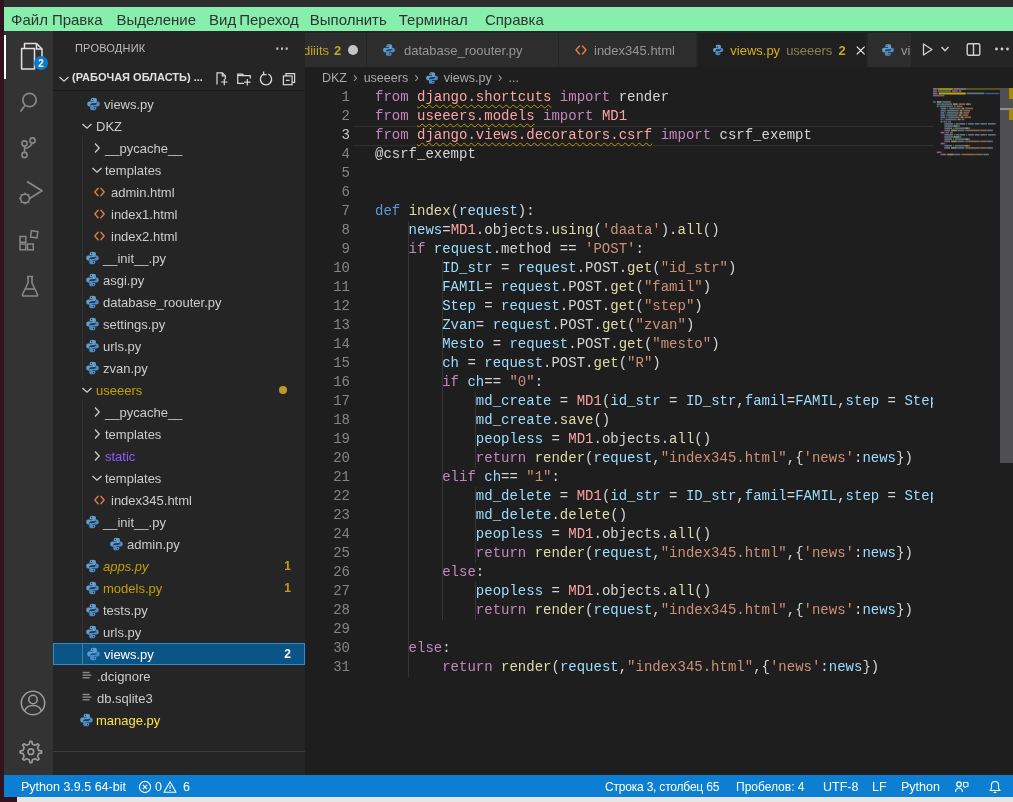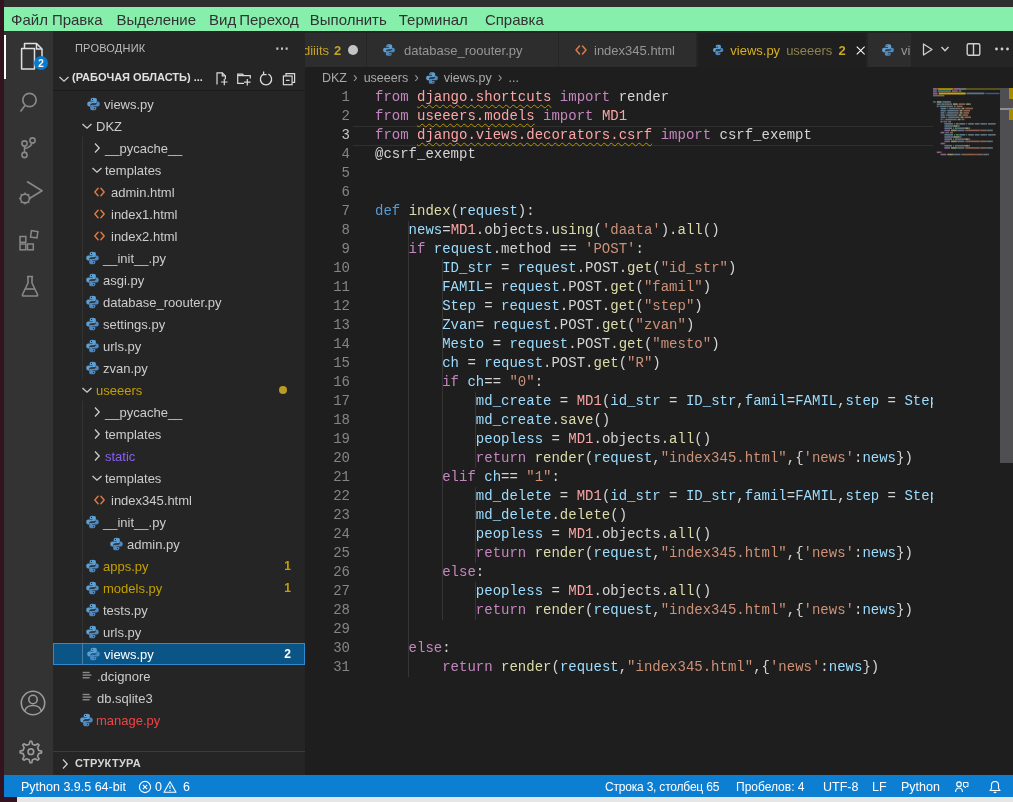--- a/index.html
+++ b/index.html
@@ -276,21 +276,21 @@
   <div class="trow" style="top:502px;margin-left:24px;">
         <svg class="ticon" style="left:32px;" width="15" height="15" viewBox="0 0 16 16">
           <use href="#pyico"></use>
         </svg>
         <span class="lbl" style="left:50px;color:#cccccc;">admin.py</span>
       </div>
   <div class="trow" style="top:524px;">
         <svg class="ticon" style="left:32px;" width="15" height="15" viewBox="0 0 16 16">
           <use href="#pyico"></use>
         </svg>
-        <span class="lbl" style="left:50px;color:#c3a000;">apps.py</span>
+        <span class="lbl" style="left:50px;color:#c3a000;font-style:italic;">apps.py</span>
         <span class="badge" style="color:#c3a000;">1</span>
       </div>
   <div class="trow" style="top:546px;">
         <svg class="ticon" style="left:32px;" width="15" height="15" viewBox="0 0 16 16">
           <use href="#pyico"></use>
         </svg>
         <span class="lbl" style="left:50px;color:#c3a000;">models.py</span>
         <span class="badge" style="color:#c3a000;">1</span>
       </div>
   <div class="trow" style="top:568px;">
@@ -322,30 +322,24 @@
   <div class="trow" style="top:656px;">
         <svg class="ticon" style="left:27px;" width="14" height="14" viewBox="0 0 16 16">
           <use href="#fileico"></use>
         </svg>
         <span class="lbl" style="left:44px;color:#cccccc;">db.sqlite3</span>
       </div>
   <div class="trow" style="top:678px;">
         <svg class="ticon" style="left:26px;" width="15" height="15" viewBox="0 0 16 16">
           <use href="#pyico"></use>
         </svg>
-        <span class="lbl" style="left:43px;color:#ef4444;">manage.py</span>
+        <span class="lbl" style="left:43px;color:#fde047;">manage.py</span>
       </div>
   </div>
   <div style="position:absolute;left:0;top:720px;width:252px;height:1px;background:#3c3c3c;"></div>
-  <div style="position:absolute;left:0;top:722px;width:252px;height:22px;">
-    <svg class="ticon" style="left:4px;" width="16" height="16" viewBox="0 0 16 16">
-        <use href="#chevR"></use>
-      </svg>
-    <span style="position:absolute;left:22px;top:4px;font-size:11px;font-weight:bold;color:#d5d5d5;letter-spacing:0.3px;">СТРУКТУРА</span>
-  </div>
 </div>
 <div class="abs" id="editor">
   <div id="tabs">
     <div class="tab" style="left:0;width:61px;">
       <span class="gold" style="margin-left:-2px;">diiits</span>
       <span class="gold" style="margin-left:5px;font-weight:bold;">2</span>
       <span style="margin-left:7px;width:10px;height:10px;border-radius:50%;background:#c4c4c4;display:inline-block;"></span>
     </div>
     <div class="tab" style="left:62px;width:191px;">
       <svg style="margin-left:15px;" width="14" height="14" viewBox="0 0 16 16">

